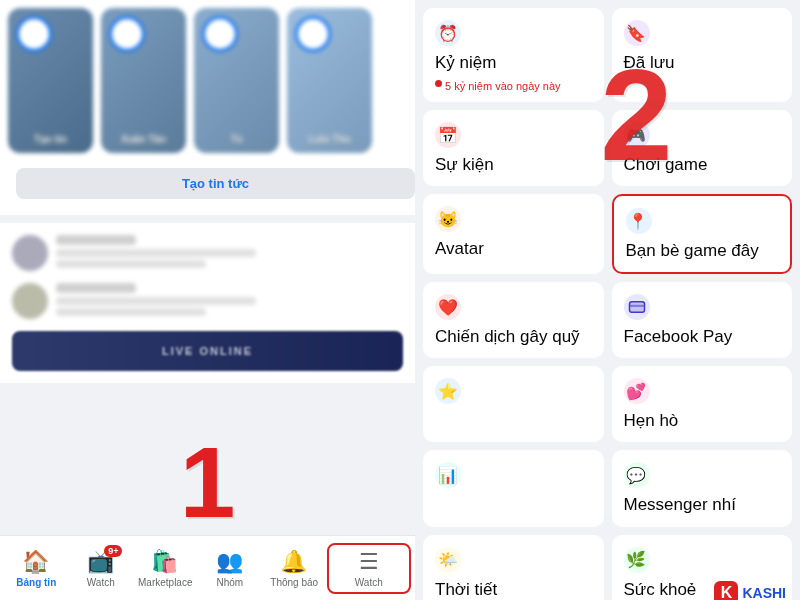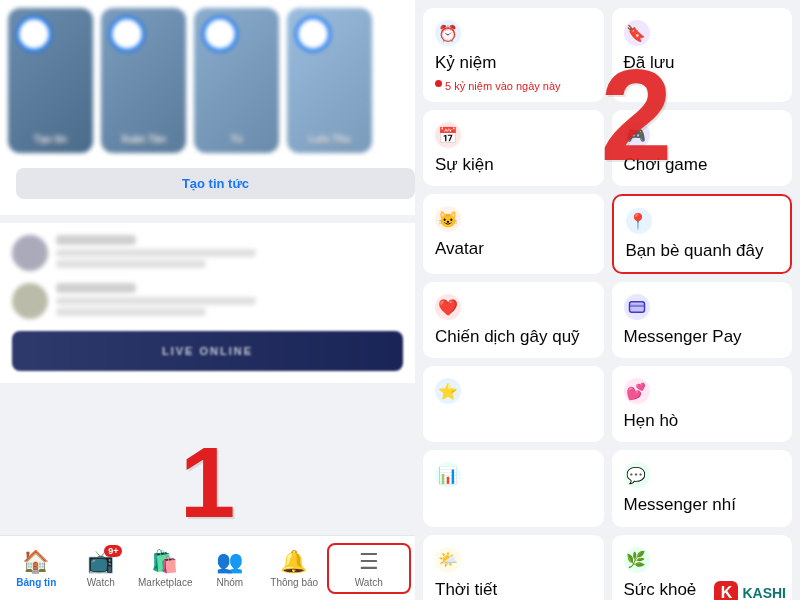--- a/index.html
+++ b/index.html
@@ -299,21 +299,21 @@
       height: 24px;
       border-radius: 6px;
       display: flex;
       align-items: center;
       justify-content: center;
     }
 
     .watermark-text {
       font-size: 14px;
       font-weight: 700;
-      color: #0f766e;
+      color: #1d4ed8;
     }
 
     .right-panel-container {
       position: relative;
     }
 
     
     .icon-circle {
       width: 26px;
       height: 26px;
@@ -454,37 +454,37 @@
         <span class="menu-item-label">Chơi game</span>
       </div>
 
       <div class="menu-item">
         <div class="icon-circle icon-orange">😺</div>
         <span class="menu-item-label">Avatar</span>
       </div>
 
       <div class="menu-item highlighted">
         <div class="icon-circle icon-blue">📍</div>
-        <span class="menu-item-label">Bạn bè quanh đây</span>
+        <span class="menu-item-label">Bạn bè game đây</span>
       </div>
 
       <div class="menu-item">
         <div class="icon-circle icon-red">❤️</div>
         <span class="menu-item-label">Chiến dịch gây quỹ</span>
       </div>
 
       <div class="menu-item">
         <div class="icon-circle icon-indigo">
           <svg width="18" height="18" viewBox="0 0 24 24" fill="none" xmlns="http://www.w3.org/2000/svg">
             <rect x="2" y="5" width="20" height="14" rx="3" fill="#4338ca" opacity="0.2"></rect>
             <rect x="2" y="5" width="20" height="14" rx="3" stroke="#4338ca" stroke-width="2"></rect>
             <rect x="2" y="9" width="20" height="3" fill="#4338ca" opacity="0.5"></rect>
           </svg>
         </div>
-        <span class="menu-item-label">Messenger Pay</span>
+        <span class="menu-item-label">Facebook Pay</span>
       </div>
 
       <div class="menu-item">
         <div class="icon-circle icon-blue">⭐</div>
       </div>
 
       <div class="menu-item">
         <div class="icon-circle icon-pink">💕</div>
         <span class="menu-item-label">Hẹn hò</span>
       </div>

